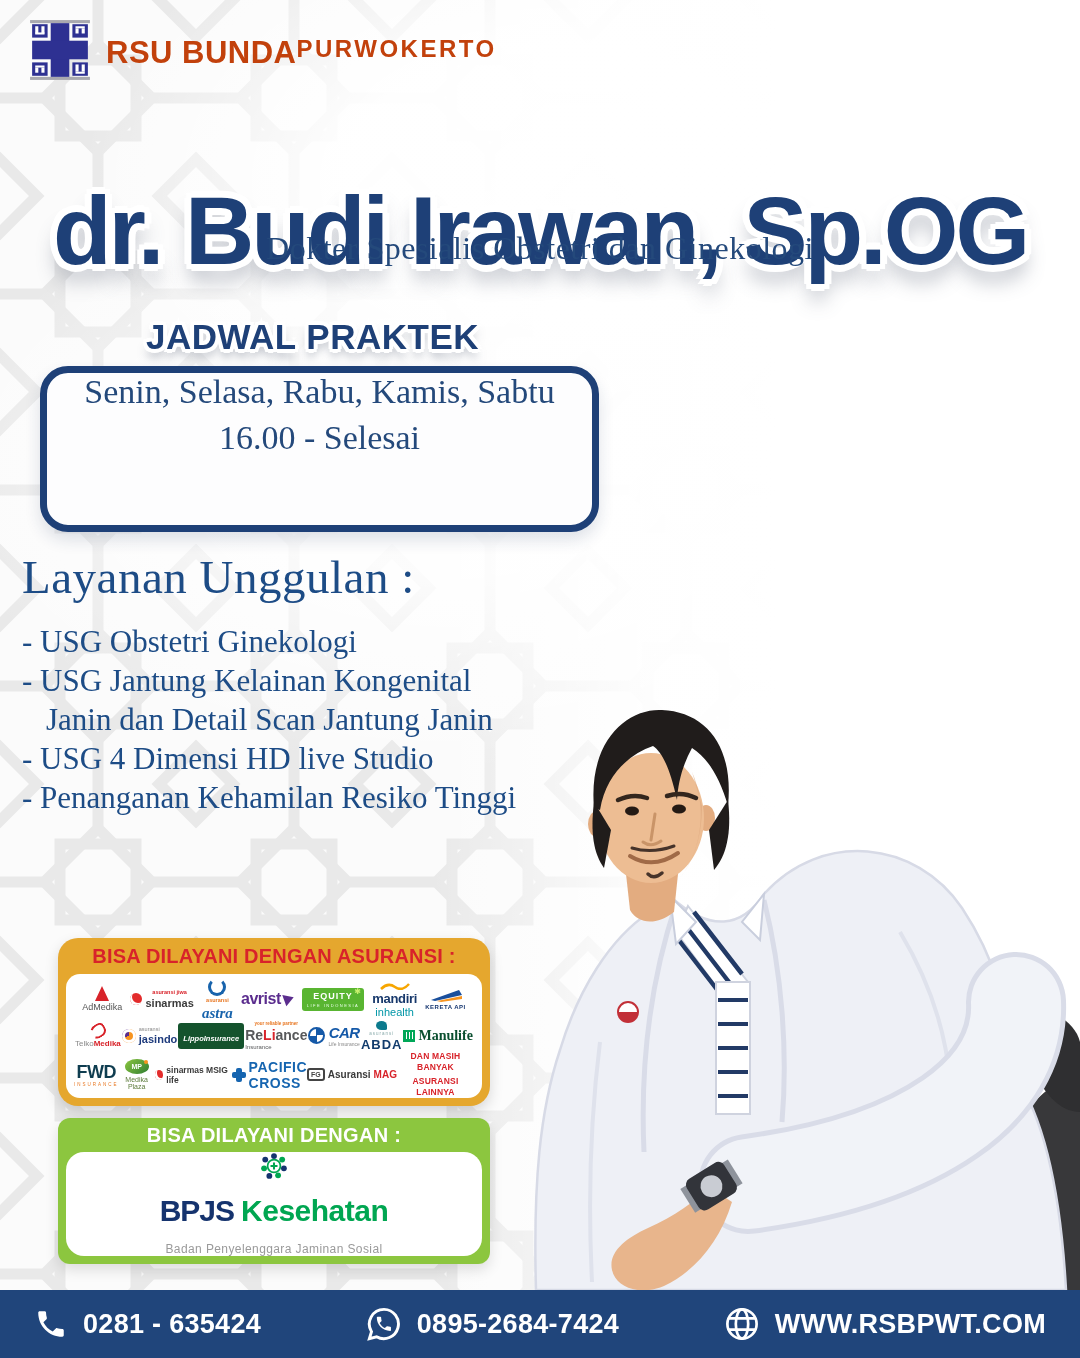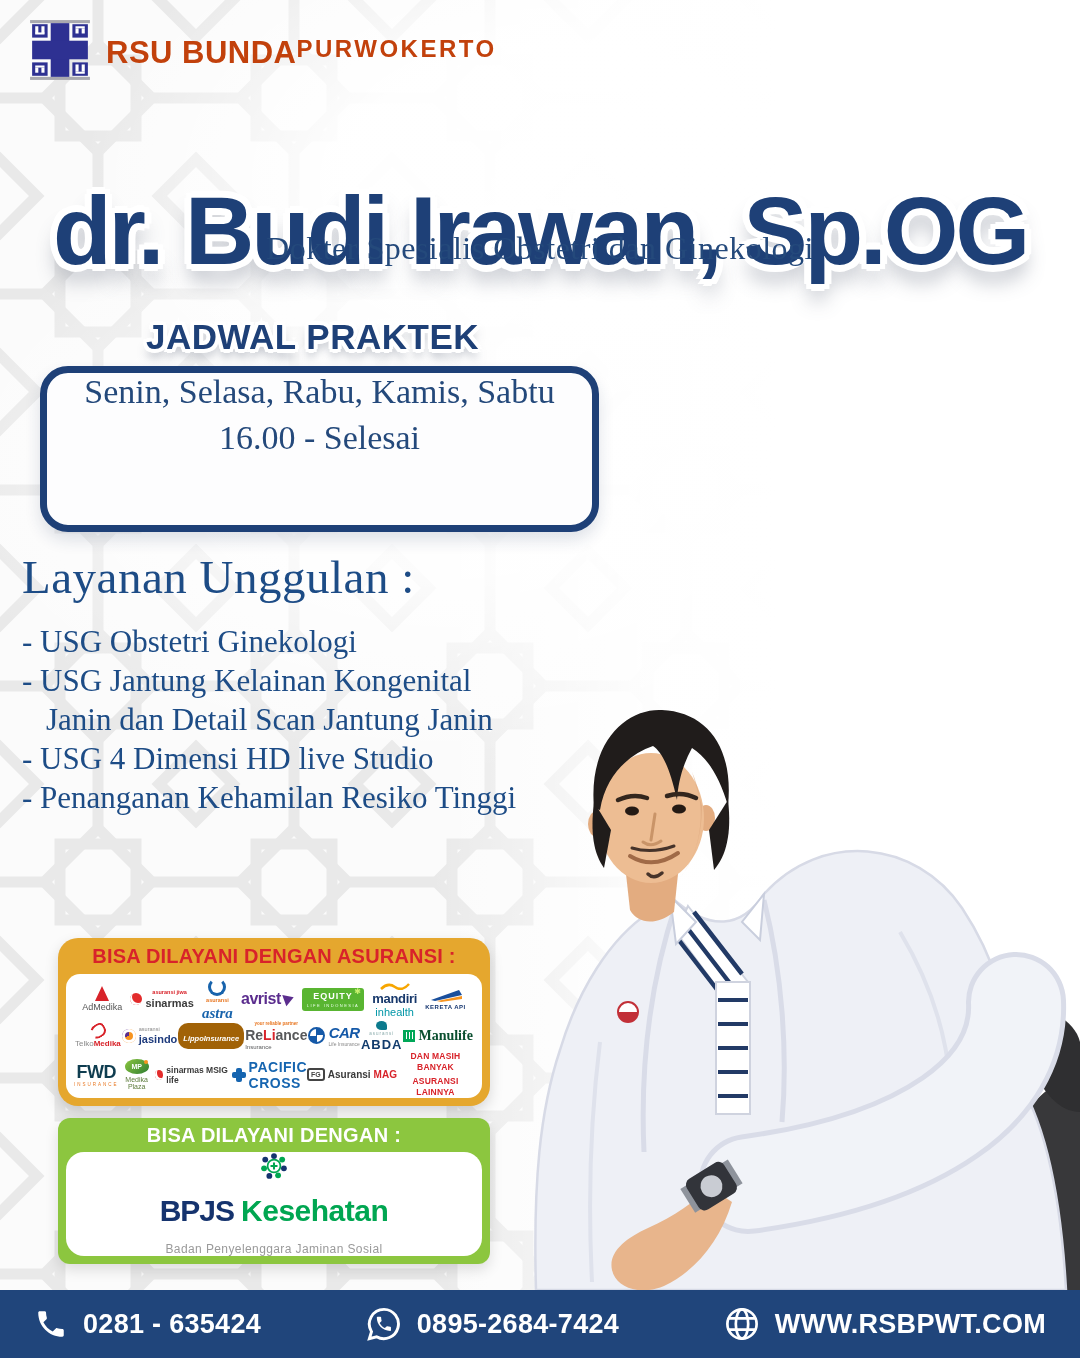--- a/index.html
+++ b/index.html
@@ -70,21 +70,21 @@
   .t-equity-sub{font-size:4px;color:#eaffea;letter-spacing:1.5px;}
   .equity-star{position:absolute;top:-1px;right:3px;color:#c7f06e;font-size:8px;}
   .t-mandiri{font-size:13px;font-weight:800;color:#17386b;letter-spacing:-.3px;}
   .t-inhealth{font-size:11px;color:#0096a7;}
   .t-kereta{font-size:6px;font-weight:800;color:#14356f;letter-spacing:.5px;}
   .t-telko1{font-size:8px;color:#888;}
   .t-telko2{font-size:8px;font-weight:800;color:#D8232A;}
   .swoosh-red{width:12px;height:10px;border:2.5px solid #D8232A;border-radius:60% 40% 50% 50%;border-left-color:transparent;transform:rotate(-30deg);}
   .jasindo-ic{width:14px;height:14px;border-radius:50%;background:conic-gradient(#f7941e 0 70%, #5b2d8e 70% 100%);box-shadow:inset 0 0 0 3px #fff;}
   .t-jasindo{font-size:11px;font-weight:800;color:#1d3a7c;}
-  .lippo-box{background:#a16207;border-radius:10px;padding:4px 5px;}
+  .lippo-box{background:#14532d;border-radius:3px;padding:4px 5px;}
   .t-lippo{font-size:7.5px;font-weight:800;font-style:italic;color:#fff;}
   .t-rel-top{font-size:4.5px;font-weight:800;color:#E87722;}
   .t-rel{font-size:14px;color:#58595b;font-weight:700;}
   .t-rel b{color:#D8232A;}
   .t-rel-sub{font-size:6px;color:#58595b;align-self:flex-start;}
   .car-wheel{width:13px;height:13px;border-radius:50%;border:2px solid #1559a8;background:conic-gradient(#1559a8 0 25%,#fff 25% 50%,#1559a8 50% 75%,#fff 75%);}
   .t-car{font-size:15px;font-weight:900;font-style:italic;color:#1559a8;letter-spacing:-.5px;}
   .t-car-sub{font-size:5px;color:#888;}
   .abda-ic{width:11px;height:9px;background:#0c7a8d;border-radius:60% 60% 20% 60%;}
   .t-abda-small{font-size:4.5px;color:#8aa;letter-spacing:1px;}

